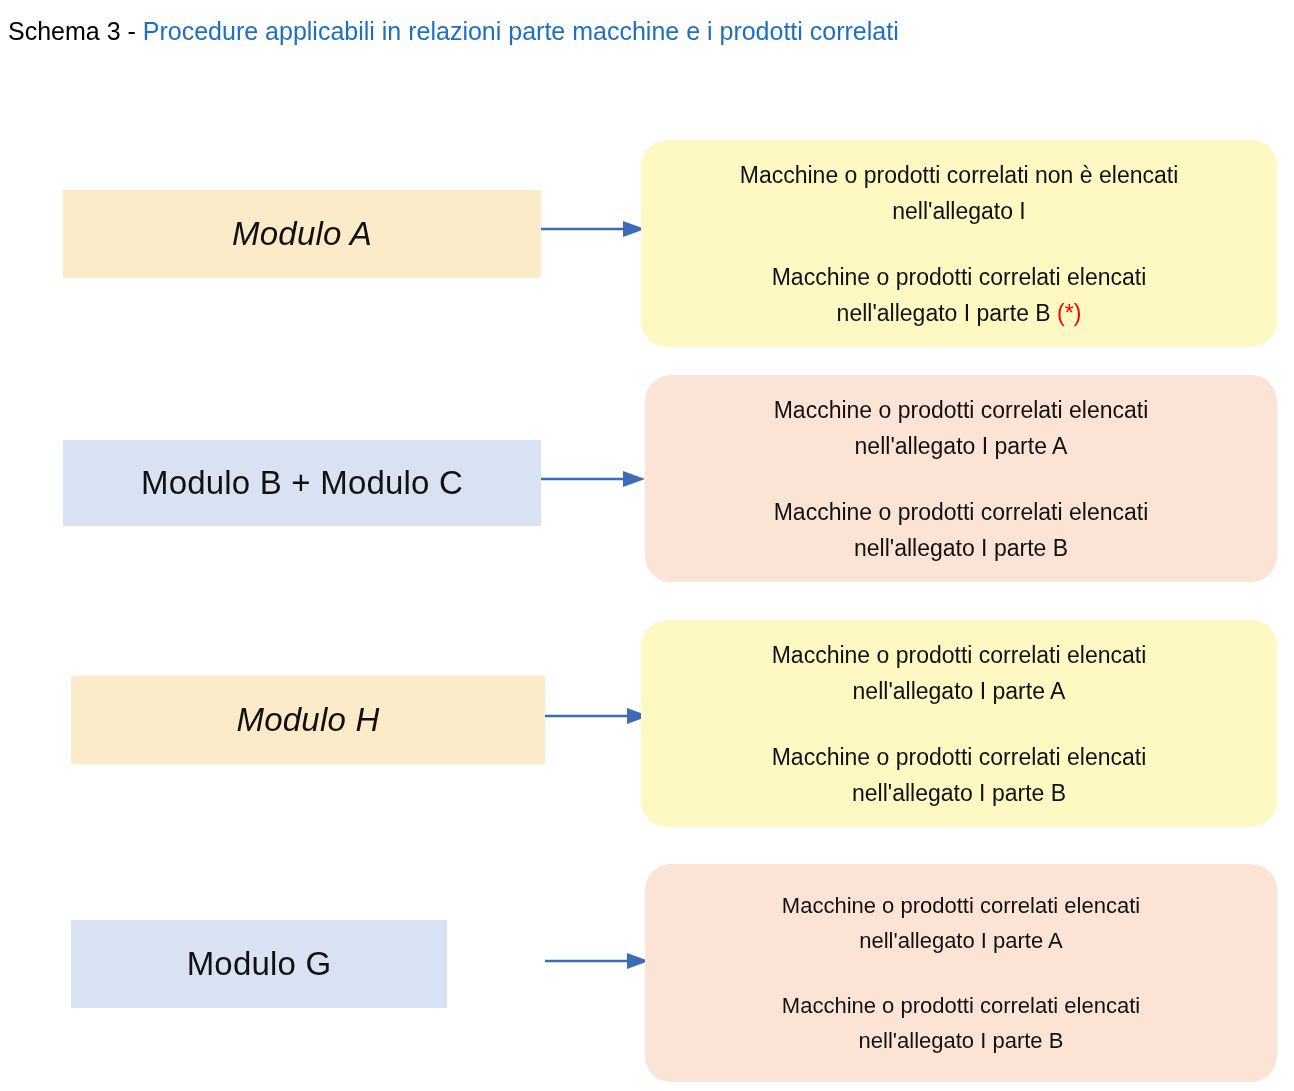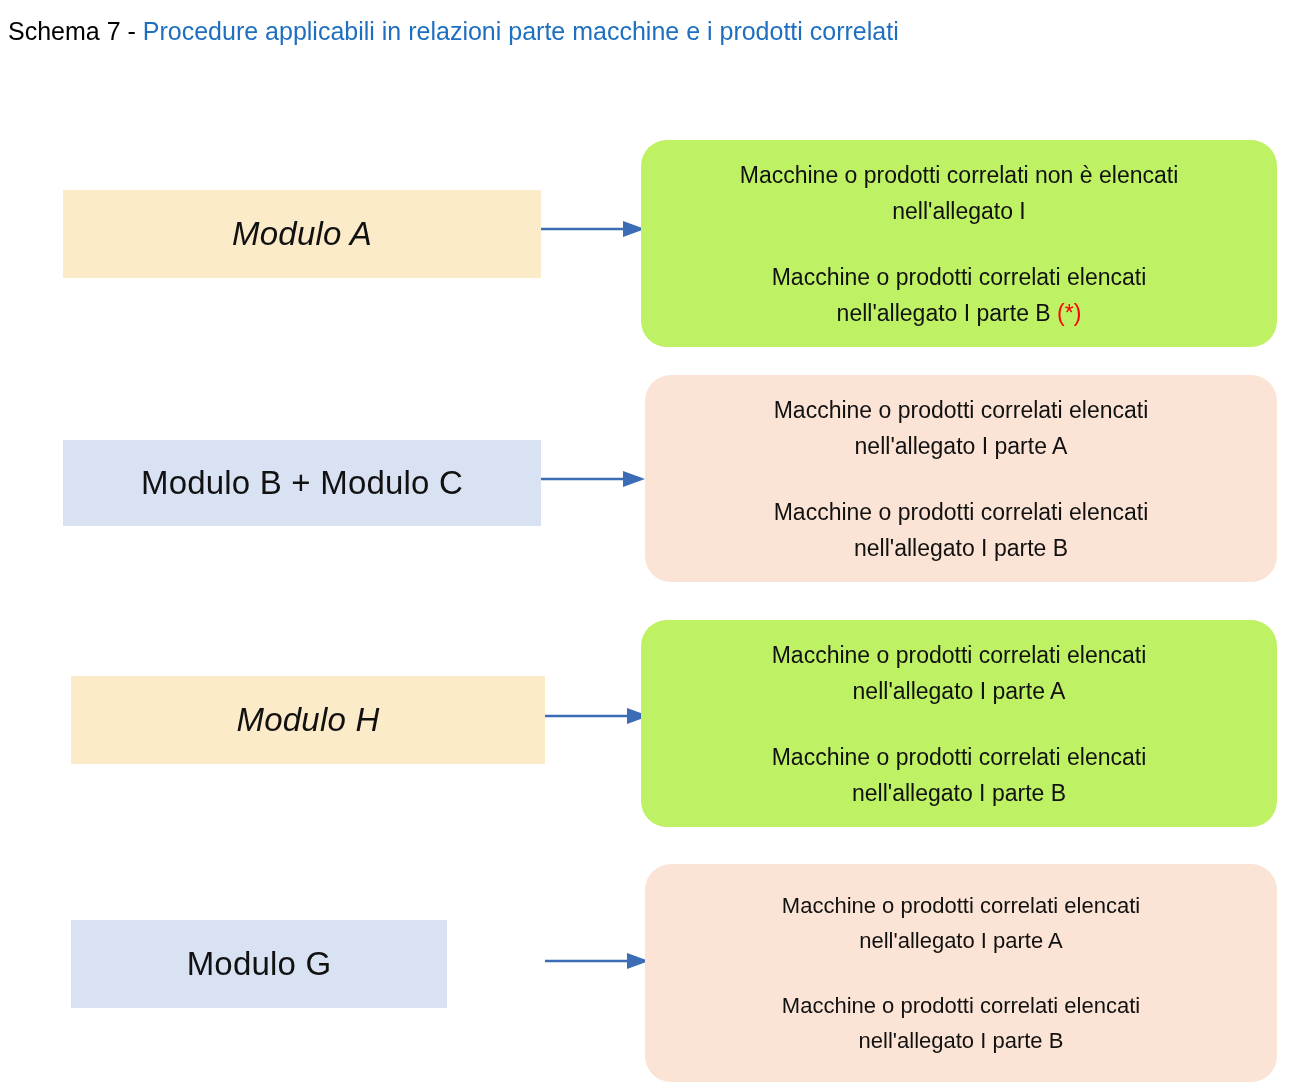--- a/index.html
+++ b/index.html
@@ -65,21 +65,21 @@
     box-sizing: border-box;
     border-radius: 26px;
     display: flex;
     flex-direction: column;
     align-items: center;
     justify-content: center;
     text-align: center;
     color: #111111;
     padding: 8px 26px;
   }
-  .desc-box.gray  { background: #bef264; }
+  .desc-box.gray  { background: #fef9c3; }
   .desc-box.peach { background: #FBE4D5; }
 
   .desc-para {
     font-size: 23px;
     line-height: 36px;
     max-width: 560px;
   }
   .desc-para.small { font-size: 22px; line-height: 35px; }
   .desc-gap { height: 30px; }
   .asterisk { color: #FF0000; }
@@ -89,21 +89,21 @@
     position: absolute;
     height: 24px;
     pointer-events: none;
   }
   .arrow svg { display: block; }
 </style>
 </head>
 <body>
 
 <div class="page-title">
-  <span>Schema 7</span><span> - </span><span class="title-accent">Procedure applicabili in relazioni parte macchine e i prodotti correlati</span>
+  <span>Schema 3</span><span> - </span><span class="title-accent">Procedure applicabili in relazioni parte macchine e i prodotti correlati</span>
 </div>
 
 <div class="diagram">
 
   <div class="row" style="top:0;">
     <div class="module-box yellow" style="left:63px; top:190px; width:478px; height:88px;">
       <span>Modulo A</span>
     </div>
 
     <div class="arrow" style="left:541px; top:218px; width:104px;">

